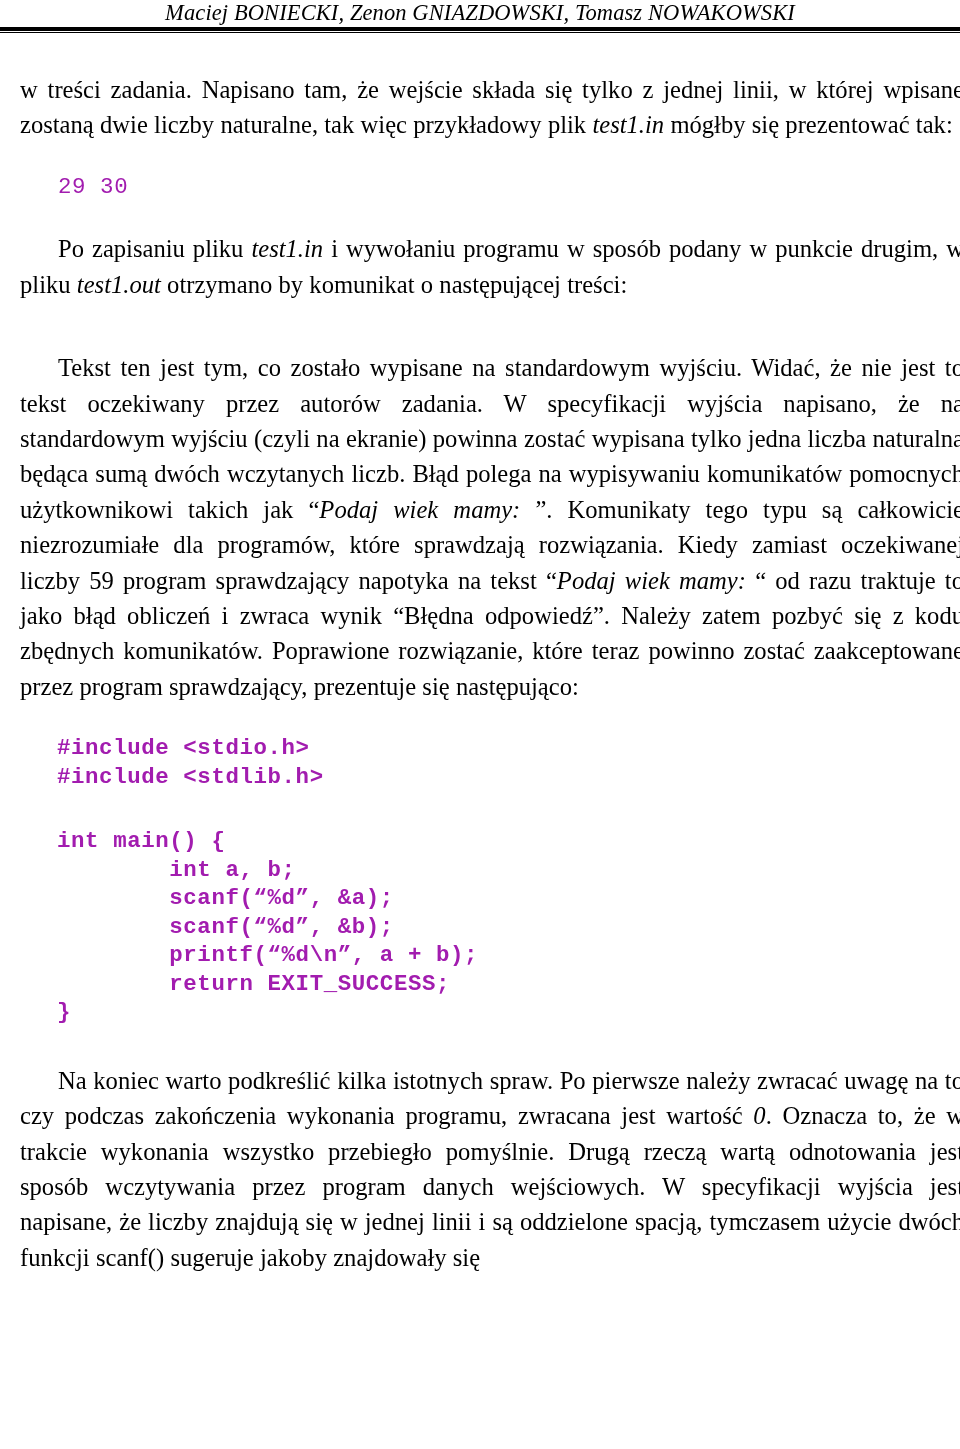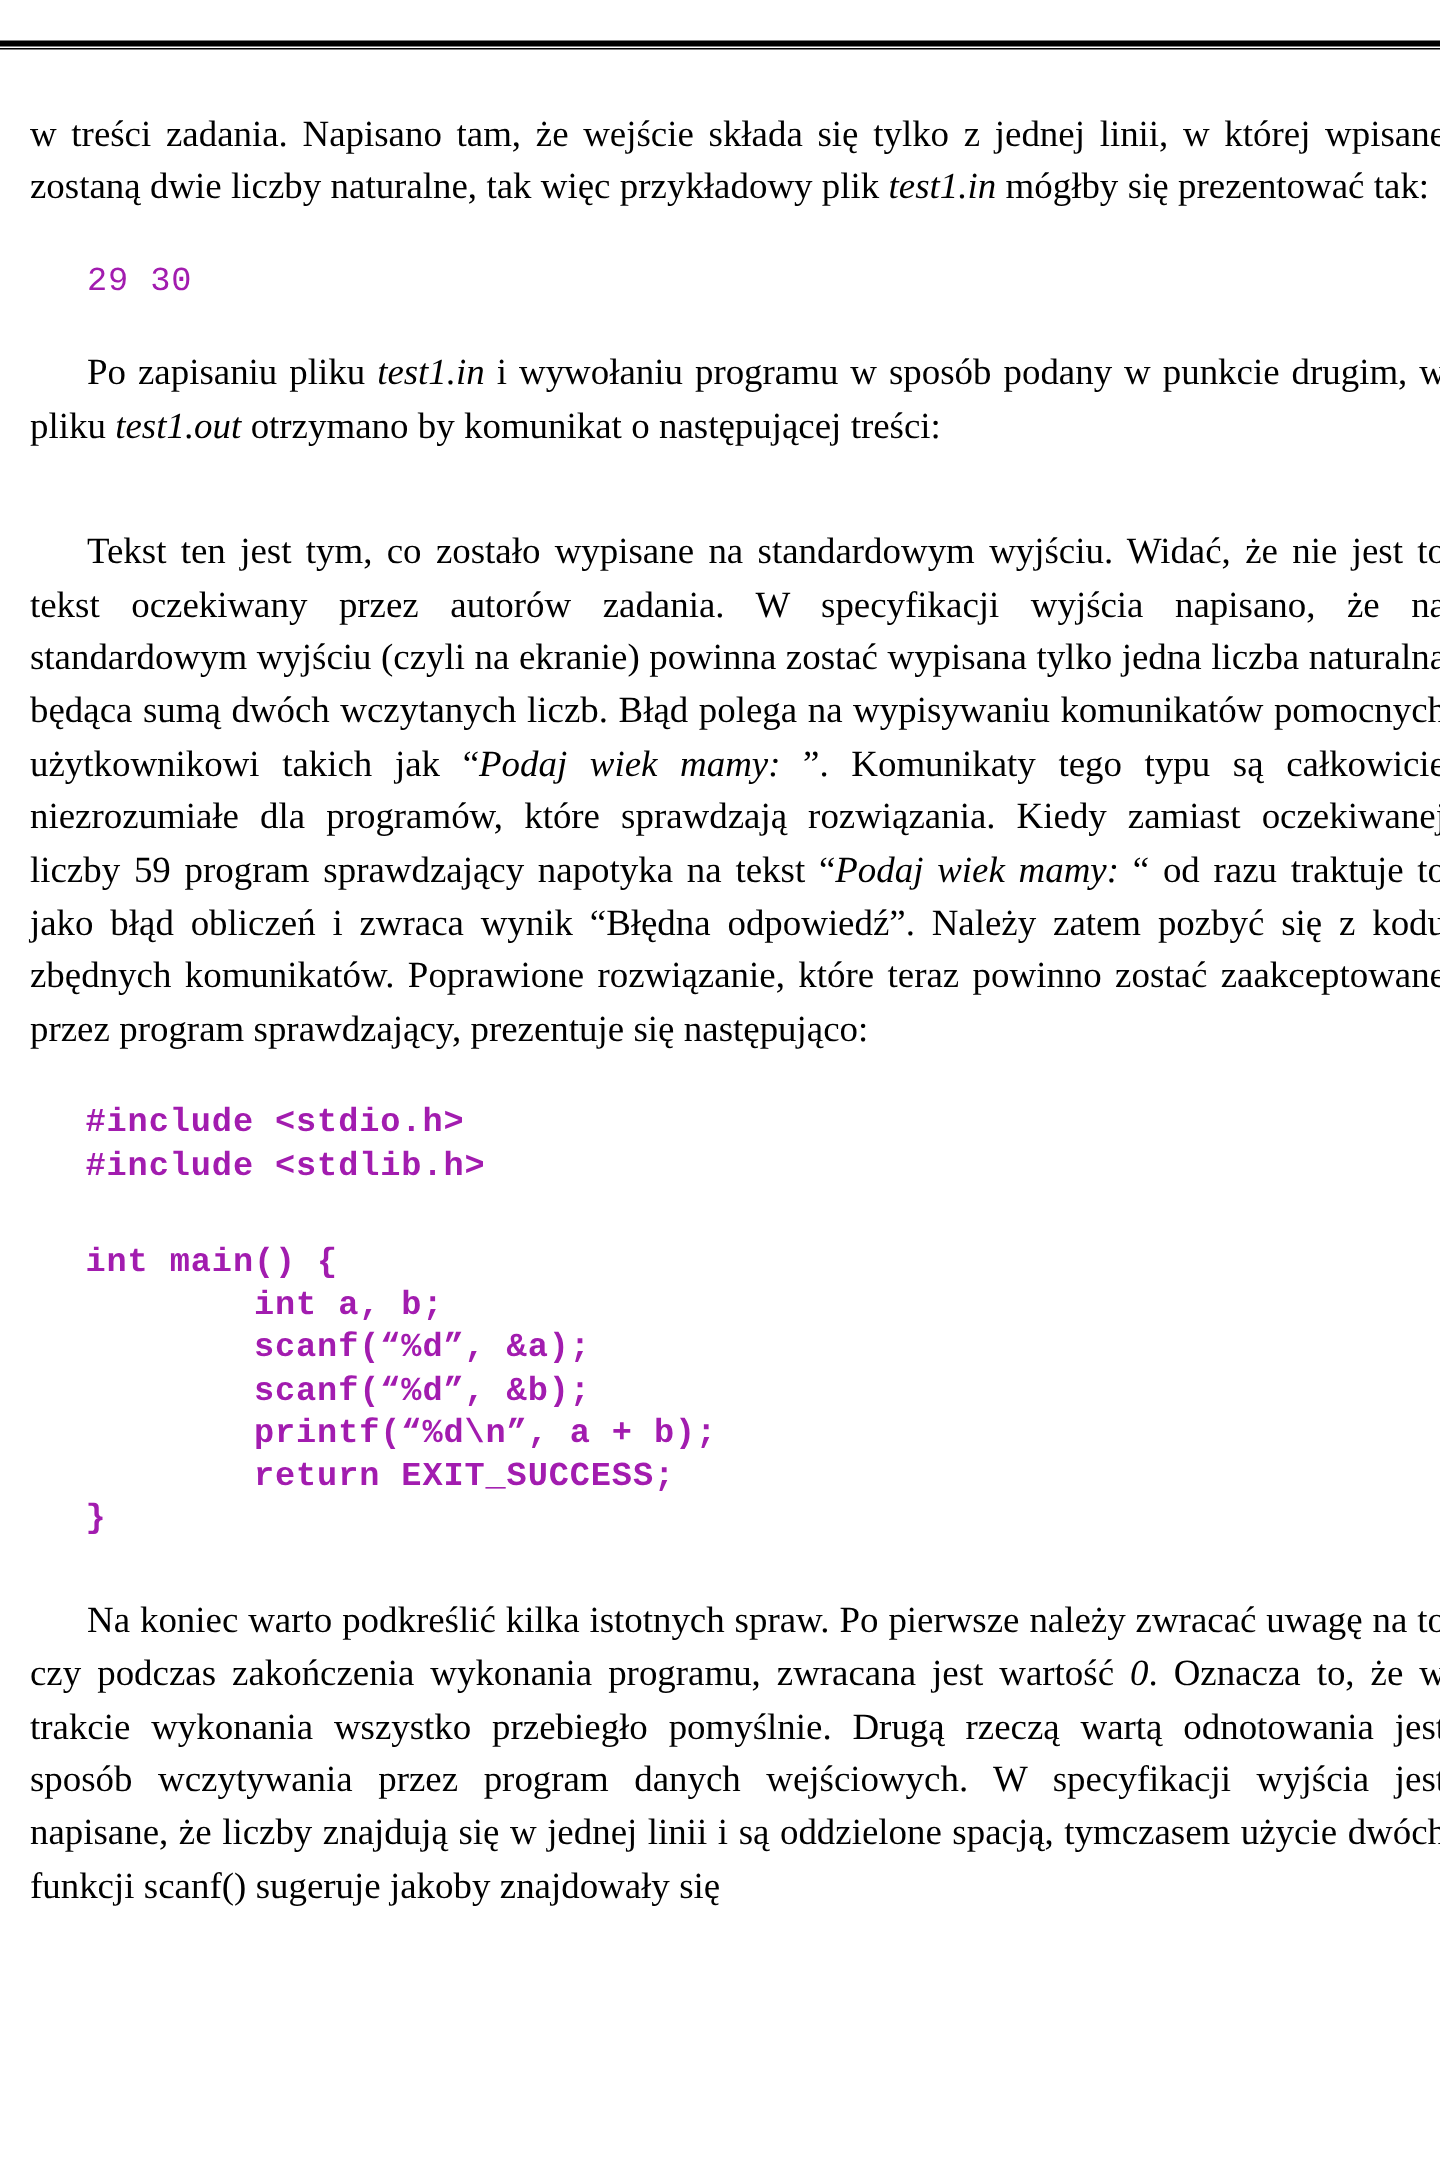--- a/index.html
+++ b/index.html
@@ -102,20 +102,21 @@
     top: 1452px;
     font-size: 25px;
     line-height: 30px;
   }
 </style>
 </head>
 <body>
 
 <div class="page">
 
+  <div class="running-head">Maciej BONIECKI, Zenon GNIAZDOWSKI, Tomasz NOWAKOWSKI</div>
   <div class="head-rule"></div>
   <div class="head-rule-thin"></div>
 
   <div class="content">
 
     <p class="para noindent"><span>w treści zadania. Napisano tam, że wejście składa się tylko z jednej linii, w której wpisane zostaną dwie liczby naturalne, tak więc przykładowy plik </span><i class="it">test1.in</i><span> mógłby się prezentować tak:</span></p>
 
     <div class="gap-md"></div>
 
     <pre class="listing block-indent-1">29 30</pre>

